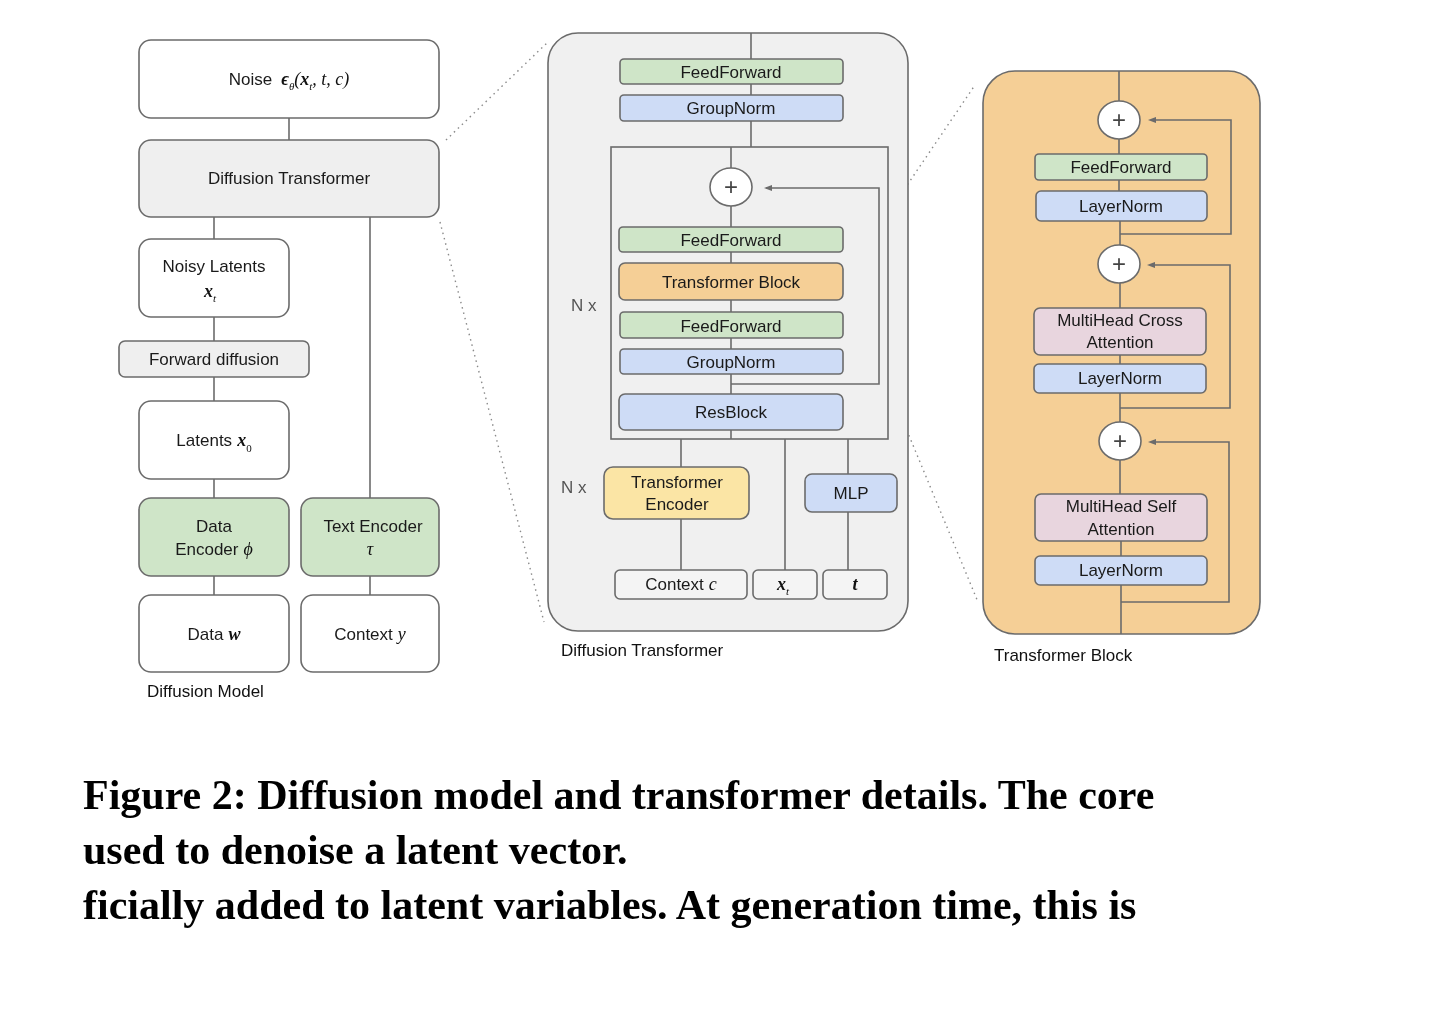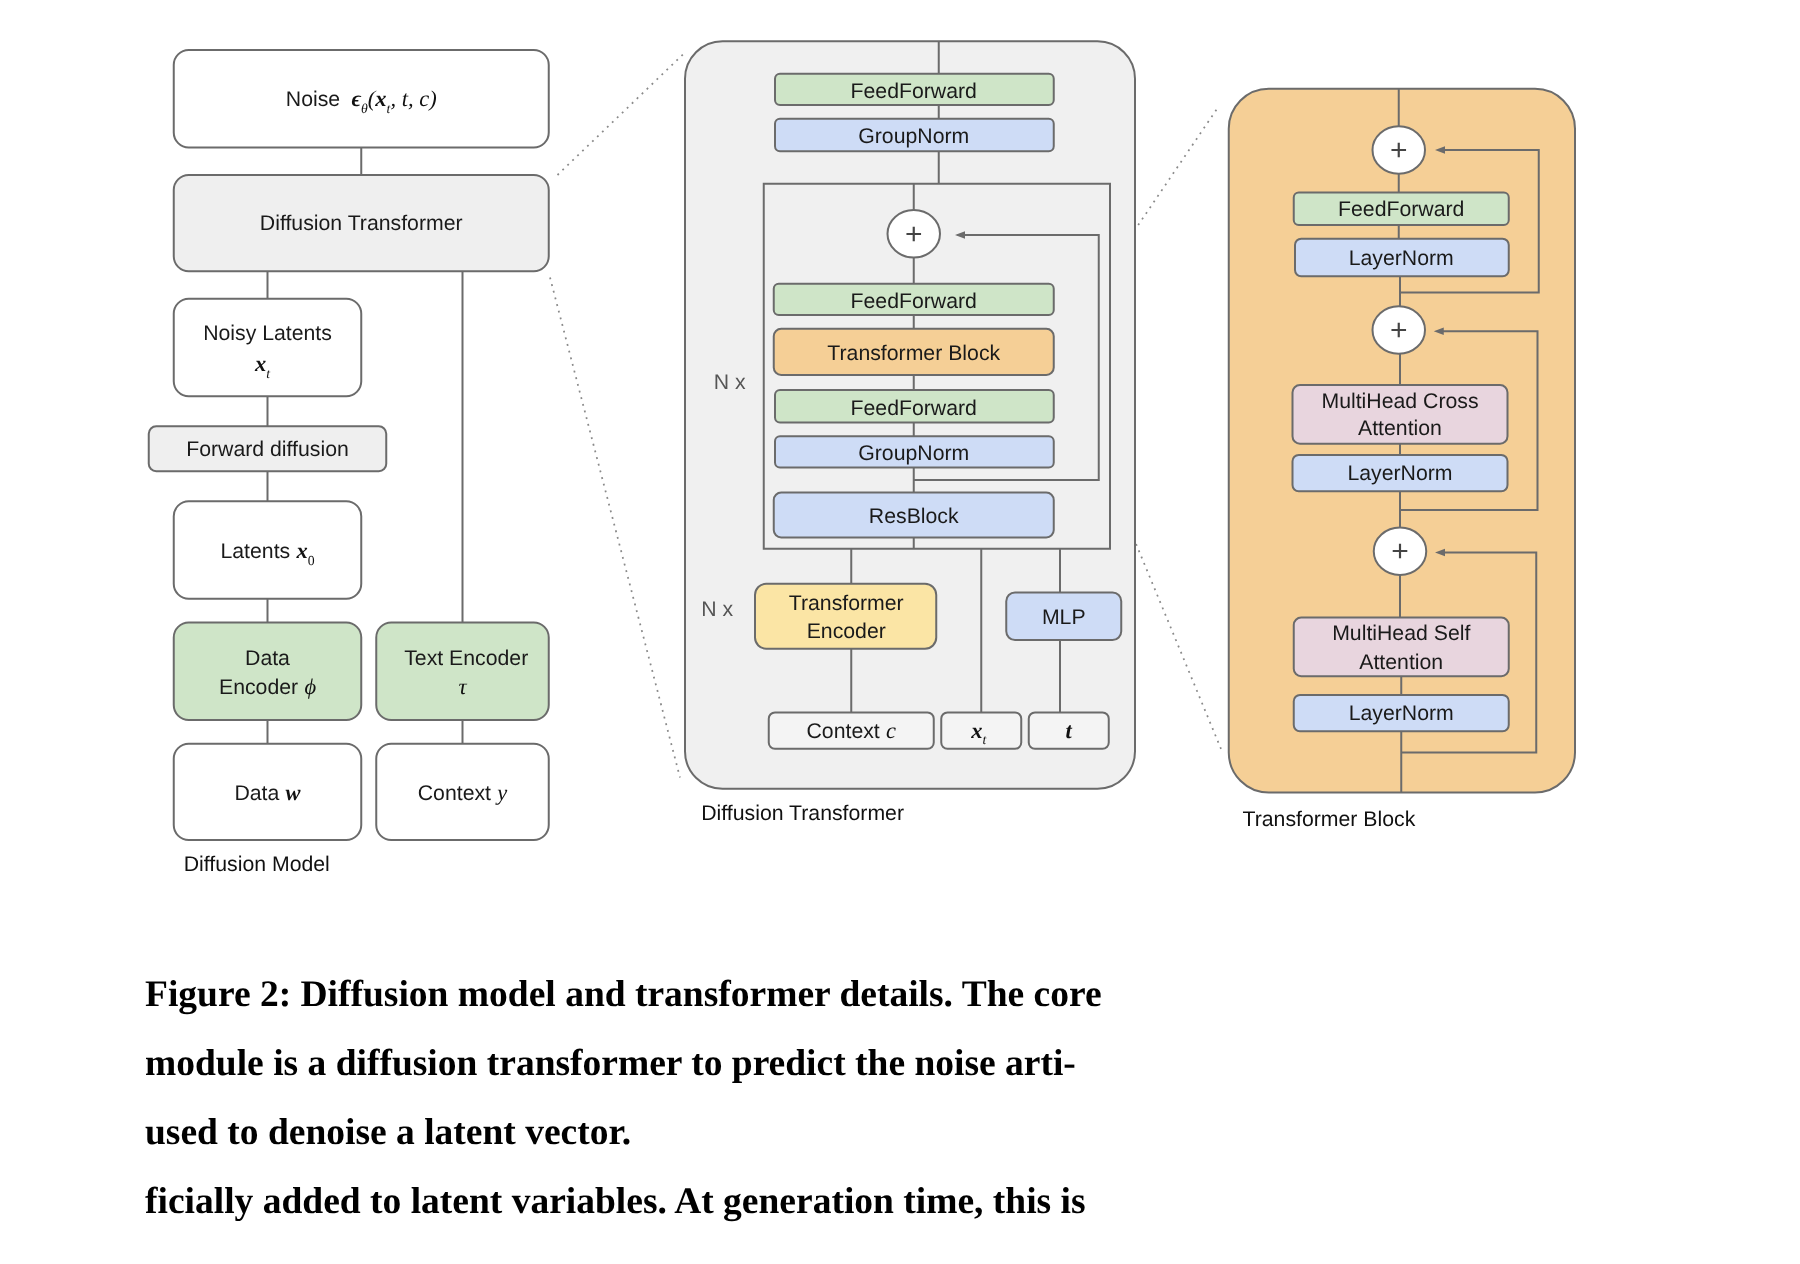--- a/index.html
+++ b/index.html
@@ -9,23 +9,23 @@
   .lbl-sm { font-family: "Liberation Sans", sans-serif; font-size: 17px; fill: #111; }
   .nx { font-family: "Liberation Sans", sans-serif; font-size: 17px; fill: #555; }
   .math { font-family: "Liberation Serif", serif; font-style: italic; font-size: 18px; fill: #111; }
   .mathb { font-family: "Liberation Serif", serif; font-style: italic; font-weight: bold; font-size: 18px; fill: #111; }
   .sub { font-family: "Liberation Serif", serif; font-style: italic; font-size: 11px; fill: #111; }
   .plus { font-family: "Liberation Sans", sans-serif; font-size: 24px; fill: #444; }
   .ln { stroke: #6b6b6b; stroke-width: 1.6; fill: none; }
   .box { stroke: #6b6b6b; stroke-width: 1.6; }
   .dots { stroke: #8a8a8a; stroke-width: 1.4; stroke-dasharray: 1.5 4; fill: none; }
   #caption {
-    position: absolute; left: 116px; top: 768px; width: 1220px;
+    position: absolute; left: 83px; top: 768px; width: 1220px;
     font-family: "Liberation Serif", serif; font-weight: bold;
-    font-size: 30px; line-height: 55px; color: #000;
+    font-size: 42px; line-height: 55px; color: #000;
     margin: 0;
   }
   #caption span { display: block; white-space: nowrap; }
 </style>
 </head>
 <body>
 
 <svg id="fig" width="1440" height="720" viewBox="0 0 1440 720" xmlns="http://www.w3.org/2000/svg">
 
   <line class="dots" x1="446" y1="140" x2="548" y2="42"></line>
@@ -249,16 +249,15 @@
       <rect class="box" x="1035" y="556" width="172" height="29" rx="5" fill="#cedcf6"></rect>
       <text class="lbl" x="1121" y="576" text-anchor="middle">LayerNorm</text>
     </g>
 
     <text class="lbl-sm" x="994" y="661">Transformer Block</text>
   </g>
 </svg>
 
 <p id="caption">
   <span>Figure 2: Diffusion model and transformer details. The core</span>
-  <span>module is a diffusion transformer to predict the noise arti-</span>
   <span>used to denoise a latent vector.</span>
   <span>ficially added to latent variables. At generation time, this is</span>
 </p>
 
 </body></html>

